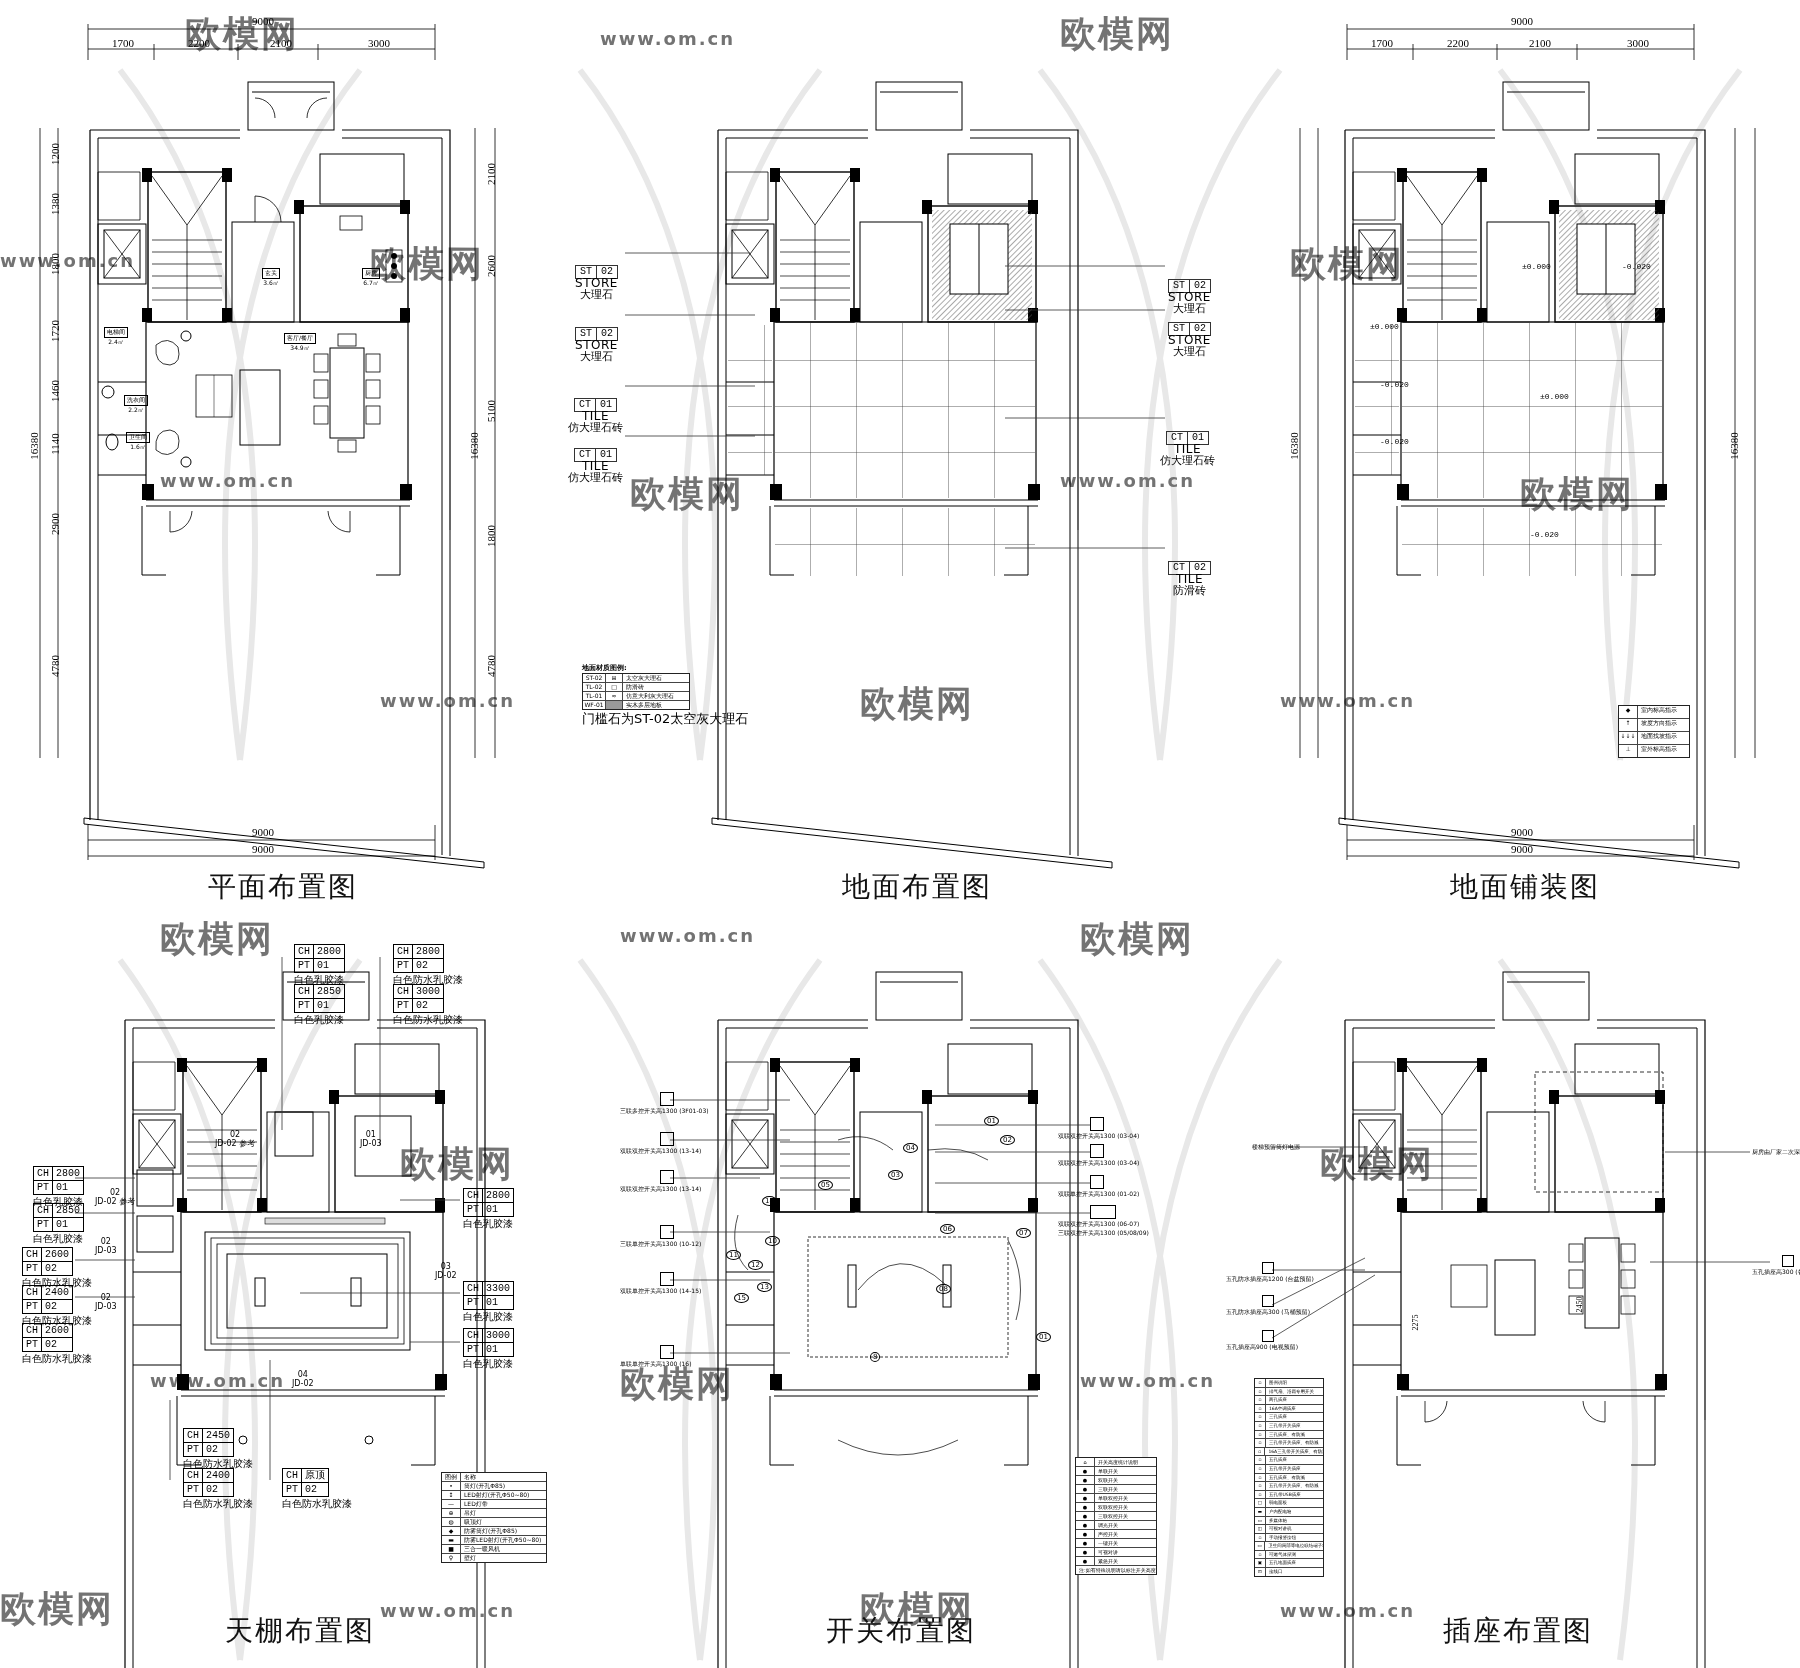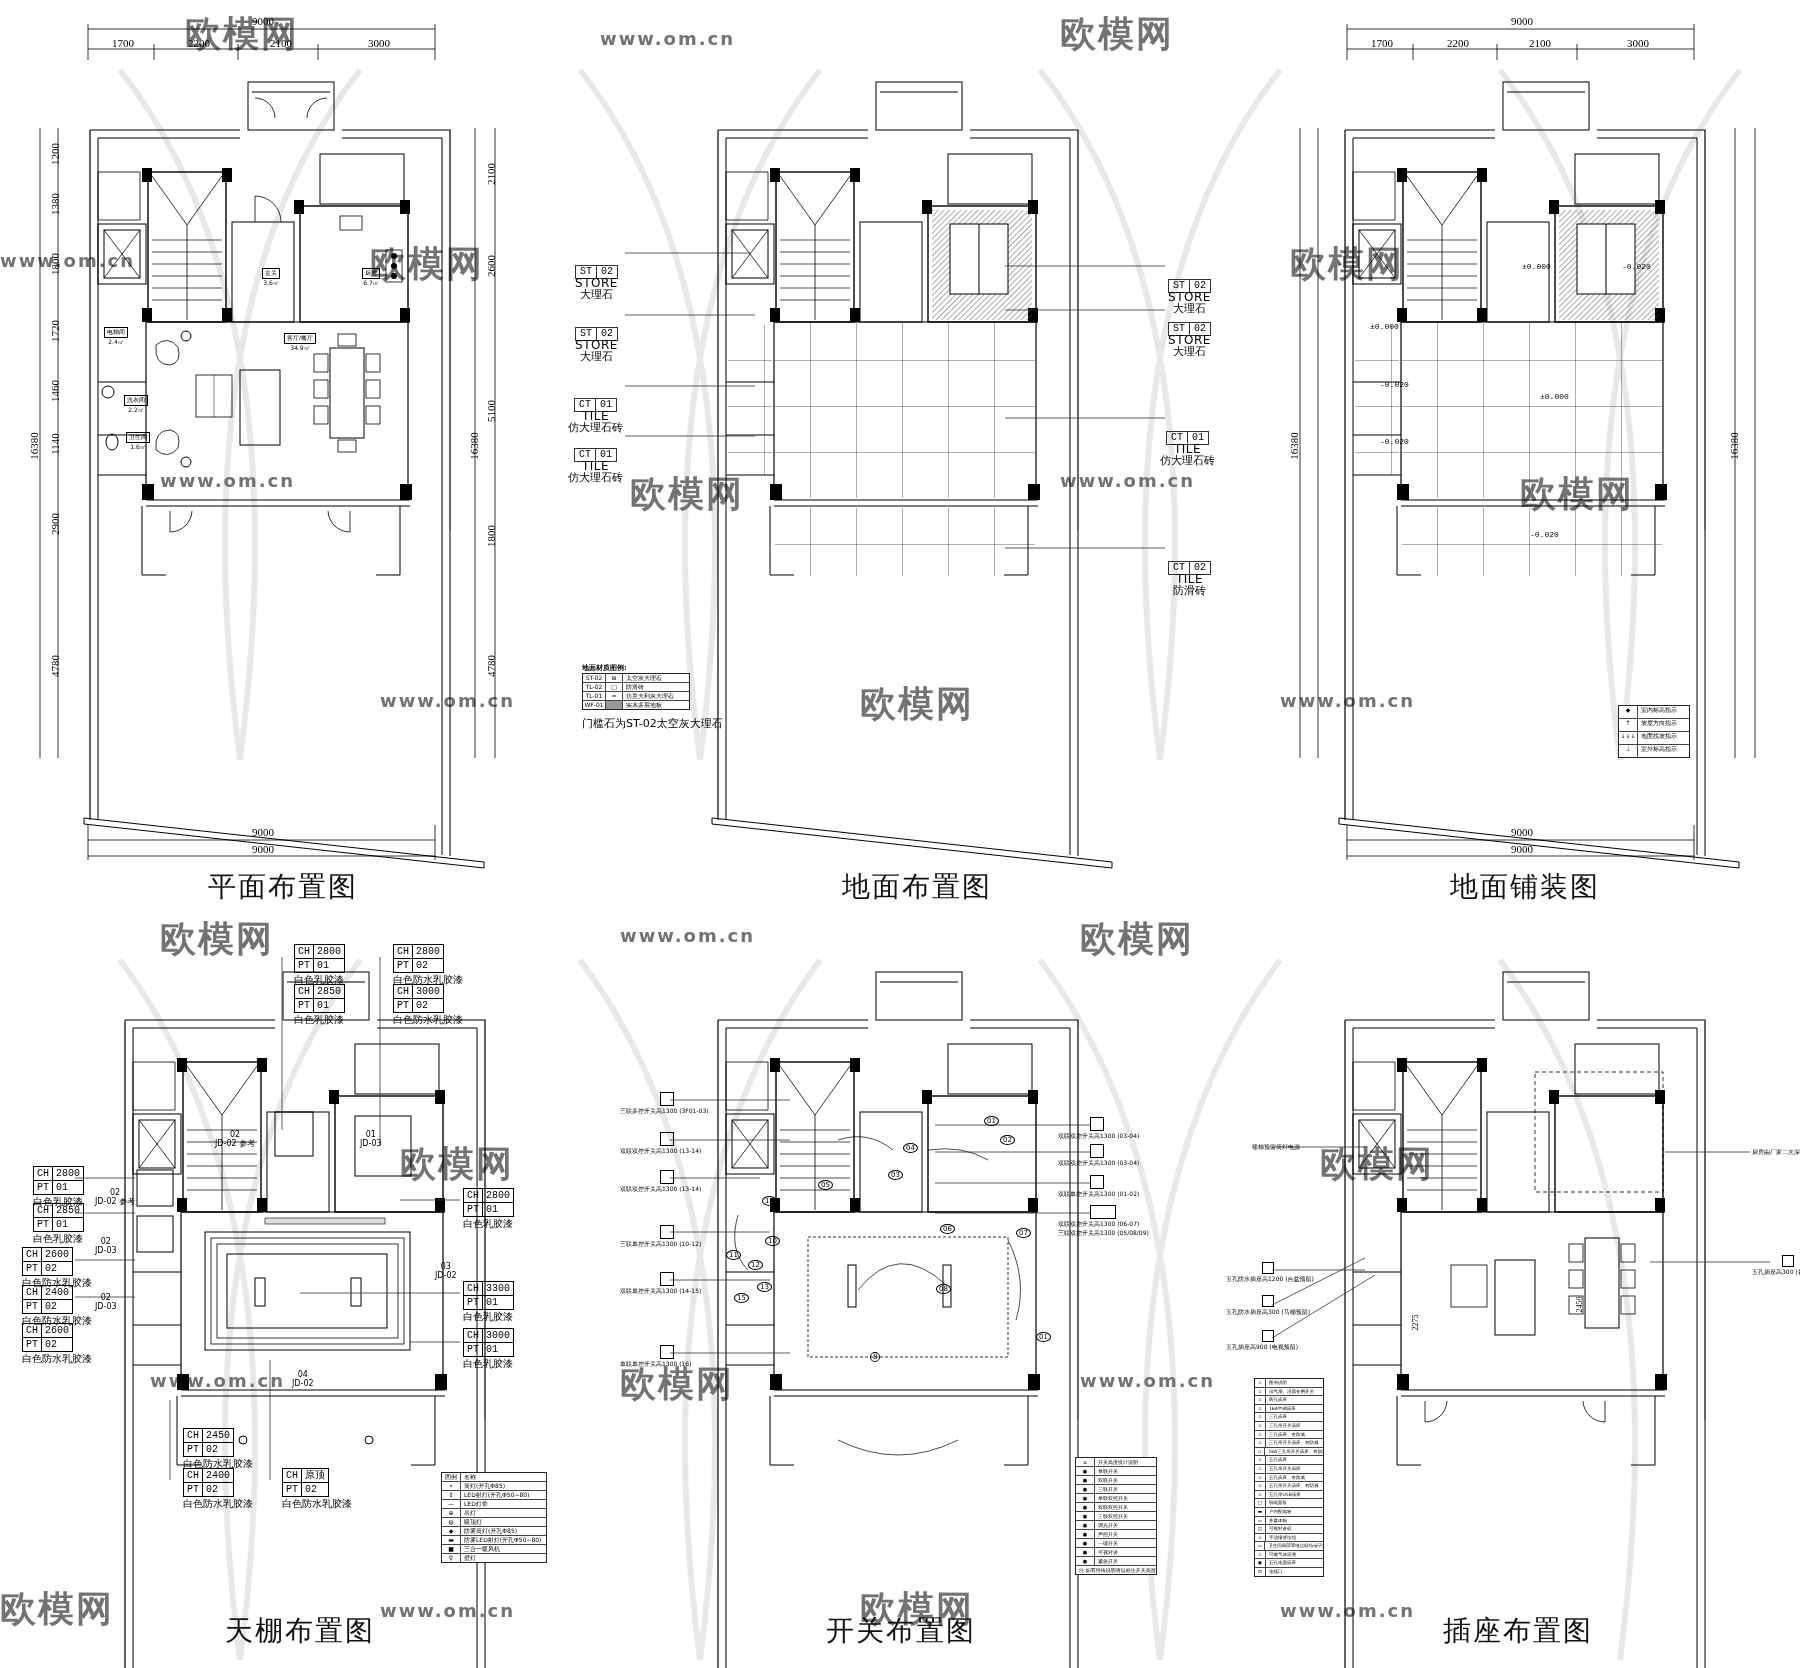--- a/index.html
+++ b/index.html
@@ -457,21 +457,21 @@
           <div class="sym" style="width:22px;">TL-01</div>
           <div class="sym" style="width:16px;">≈</div>
           <div class="lbl">仿意大利灰大理石</div>
         </div>
       <div class="row">
           <div class="sym" style="width:22px;">WF-01</div>
           <div class="sym" style="width:16px;background:#999;">&nbsp;</div>
           <div class="lbl">实木多层地板</div>
         </div>
     </div>
-    <div style="font-size:11px;margin-top:6px;">门槛石为ST-02太空灰大理石</div>
+    <div style="font-size:13px;margin-top:0;">门槛石为ST-02太空灰大理石</div>
   </div>
 
   <div>
     <span class="elev" style="left:1522px;top:262px;">±0.000</span>
     <span class="elev" style="left:1622px;top:262px;">-0.020</span>
     <span class="elev" style="left:1370px;top:322px;">±0.000</span>
     <span class="elev" style="left:1380px;top:380px;">-0.020</span>
     <span class="elev" style="left:1540px;top:392px;">±0.000</span>
     <span class="elev" style="left:1380px;top:437px;">-0.020</span>
     <span class="elev" style="left:1530px;top:530px;">-0.020</span>

